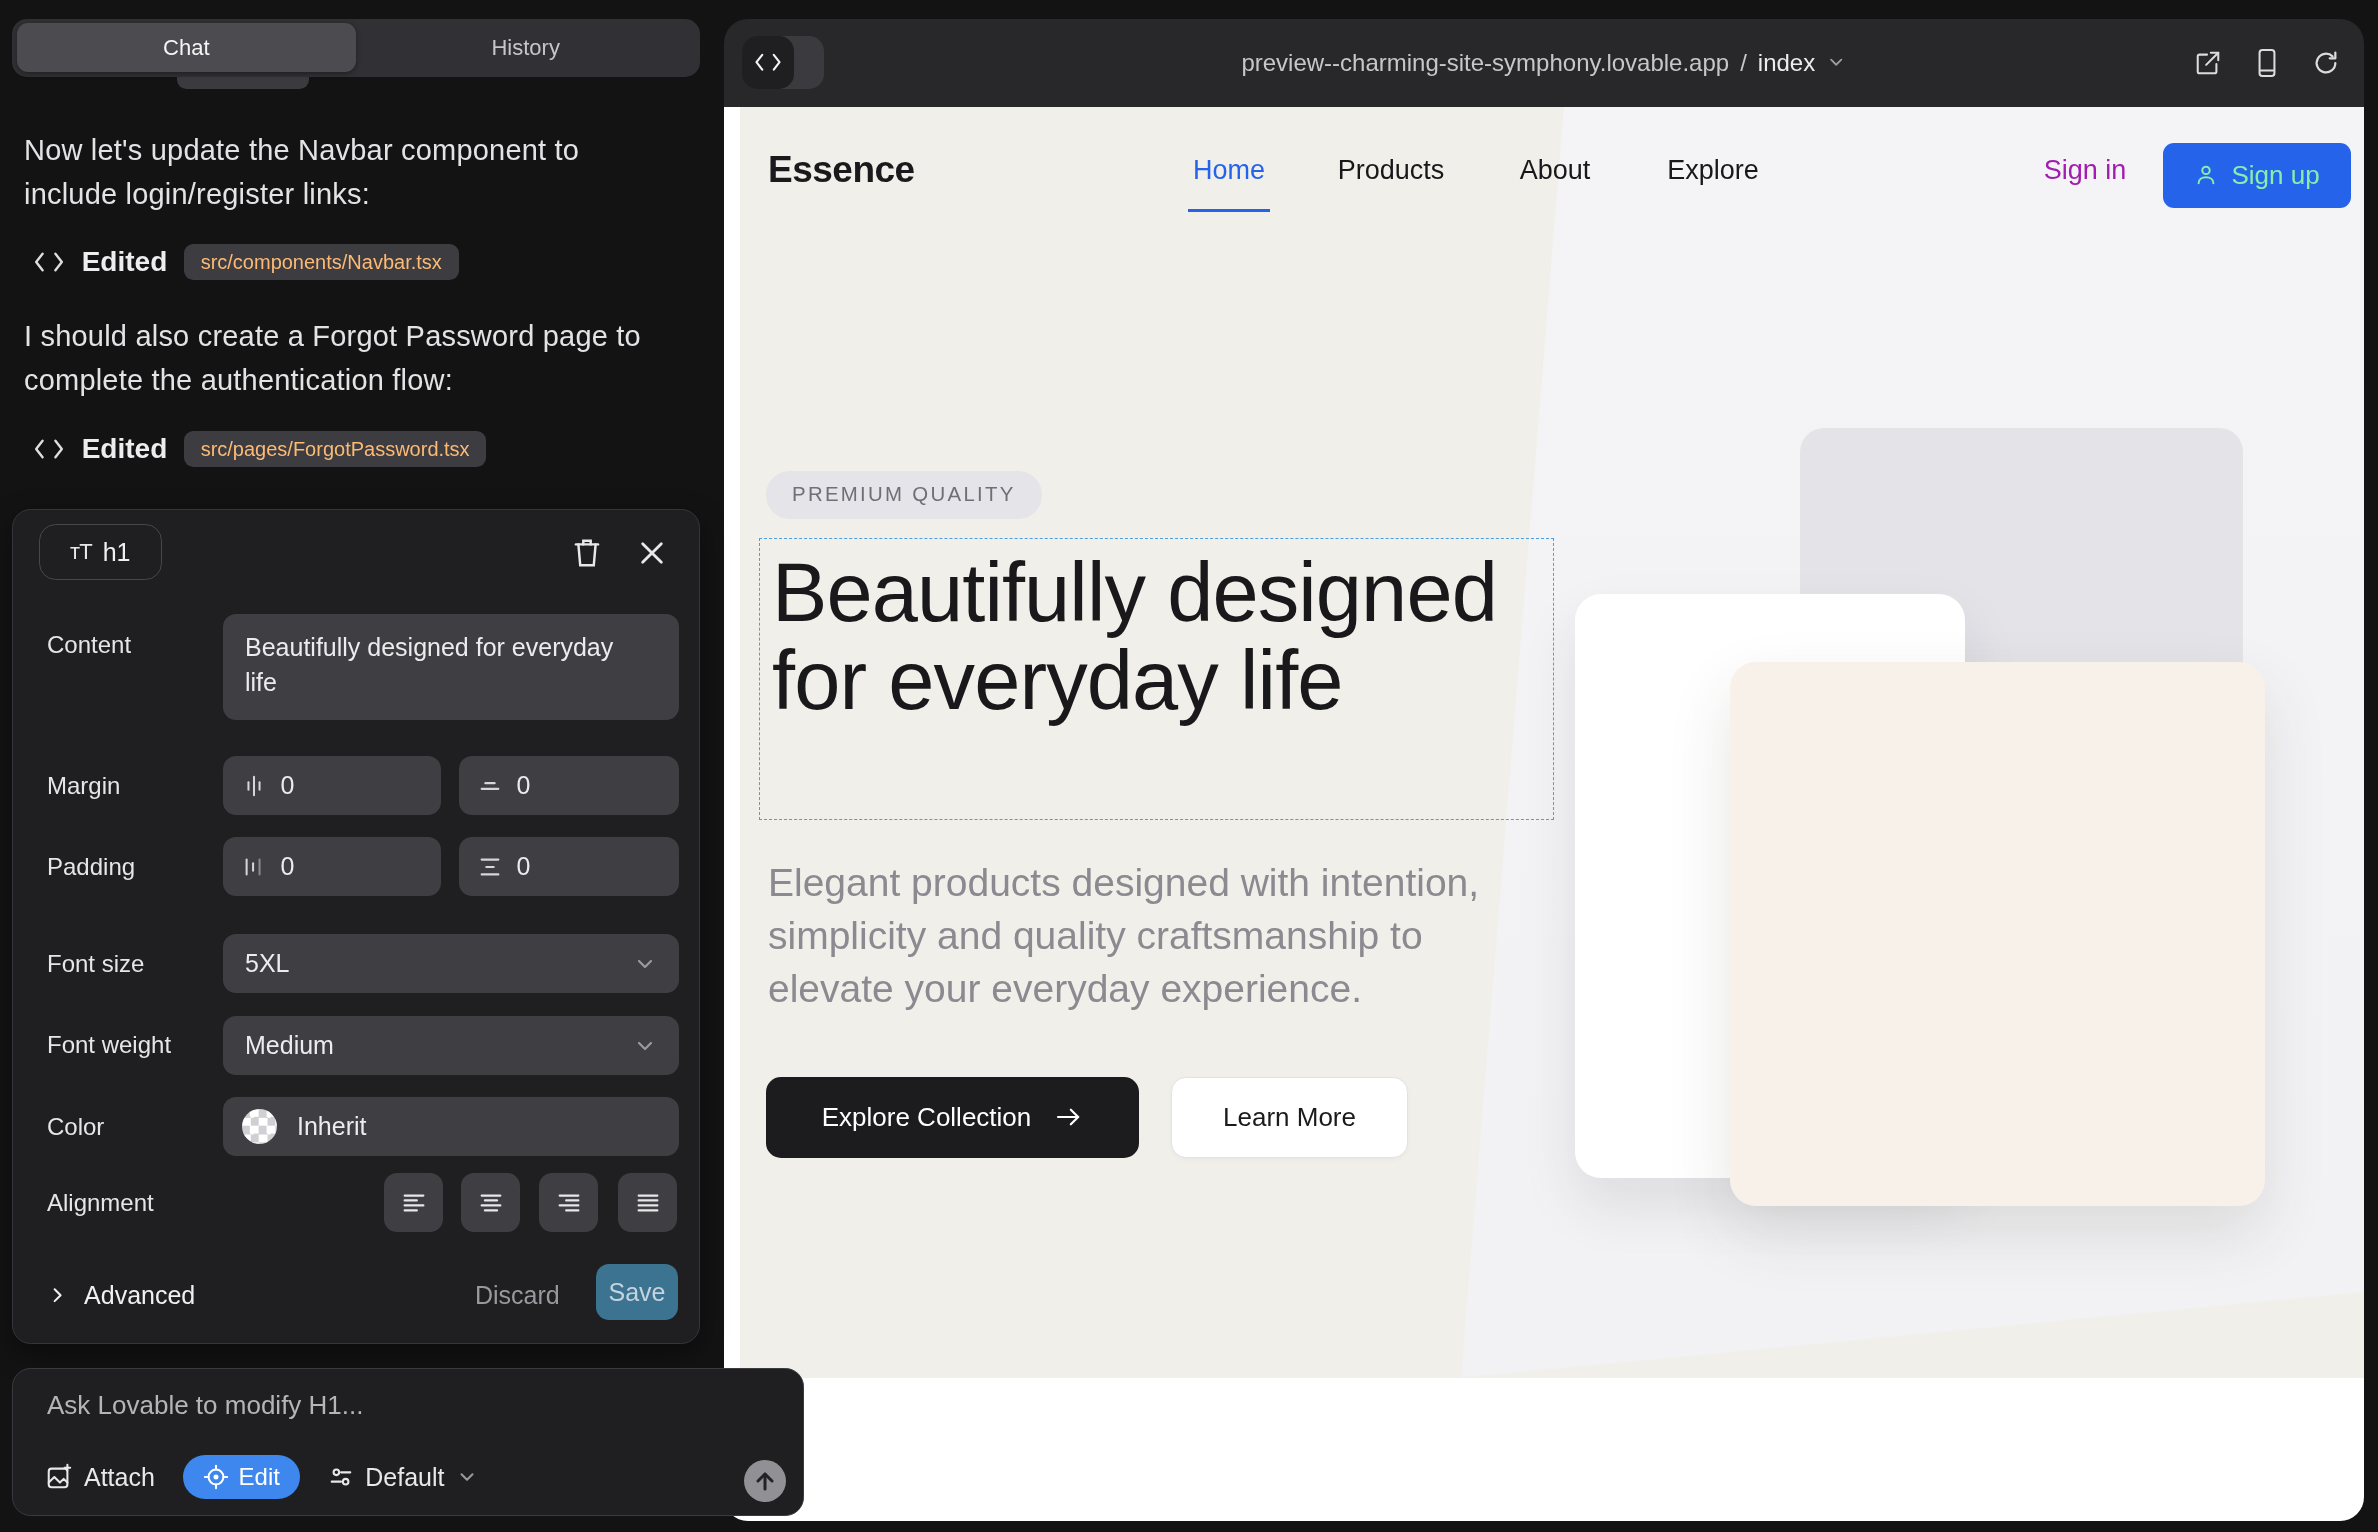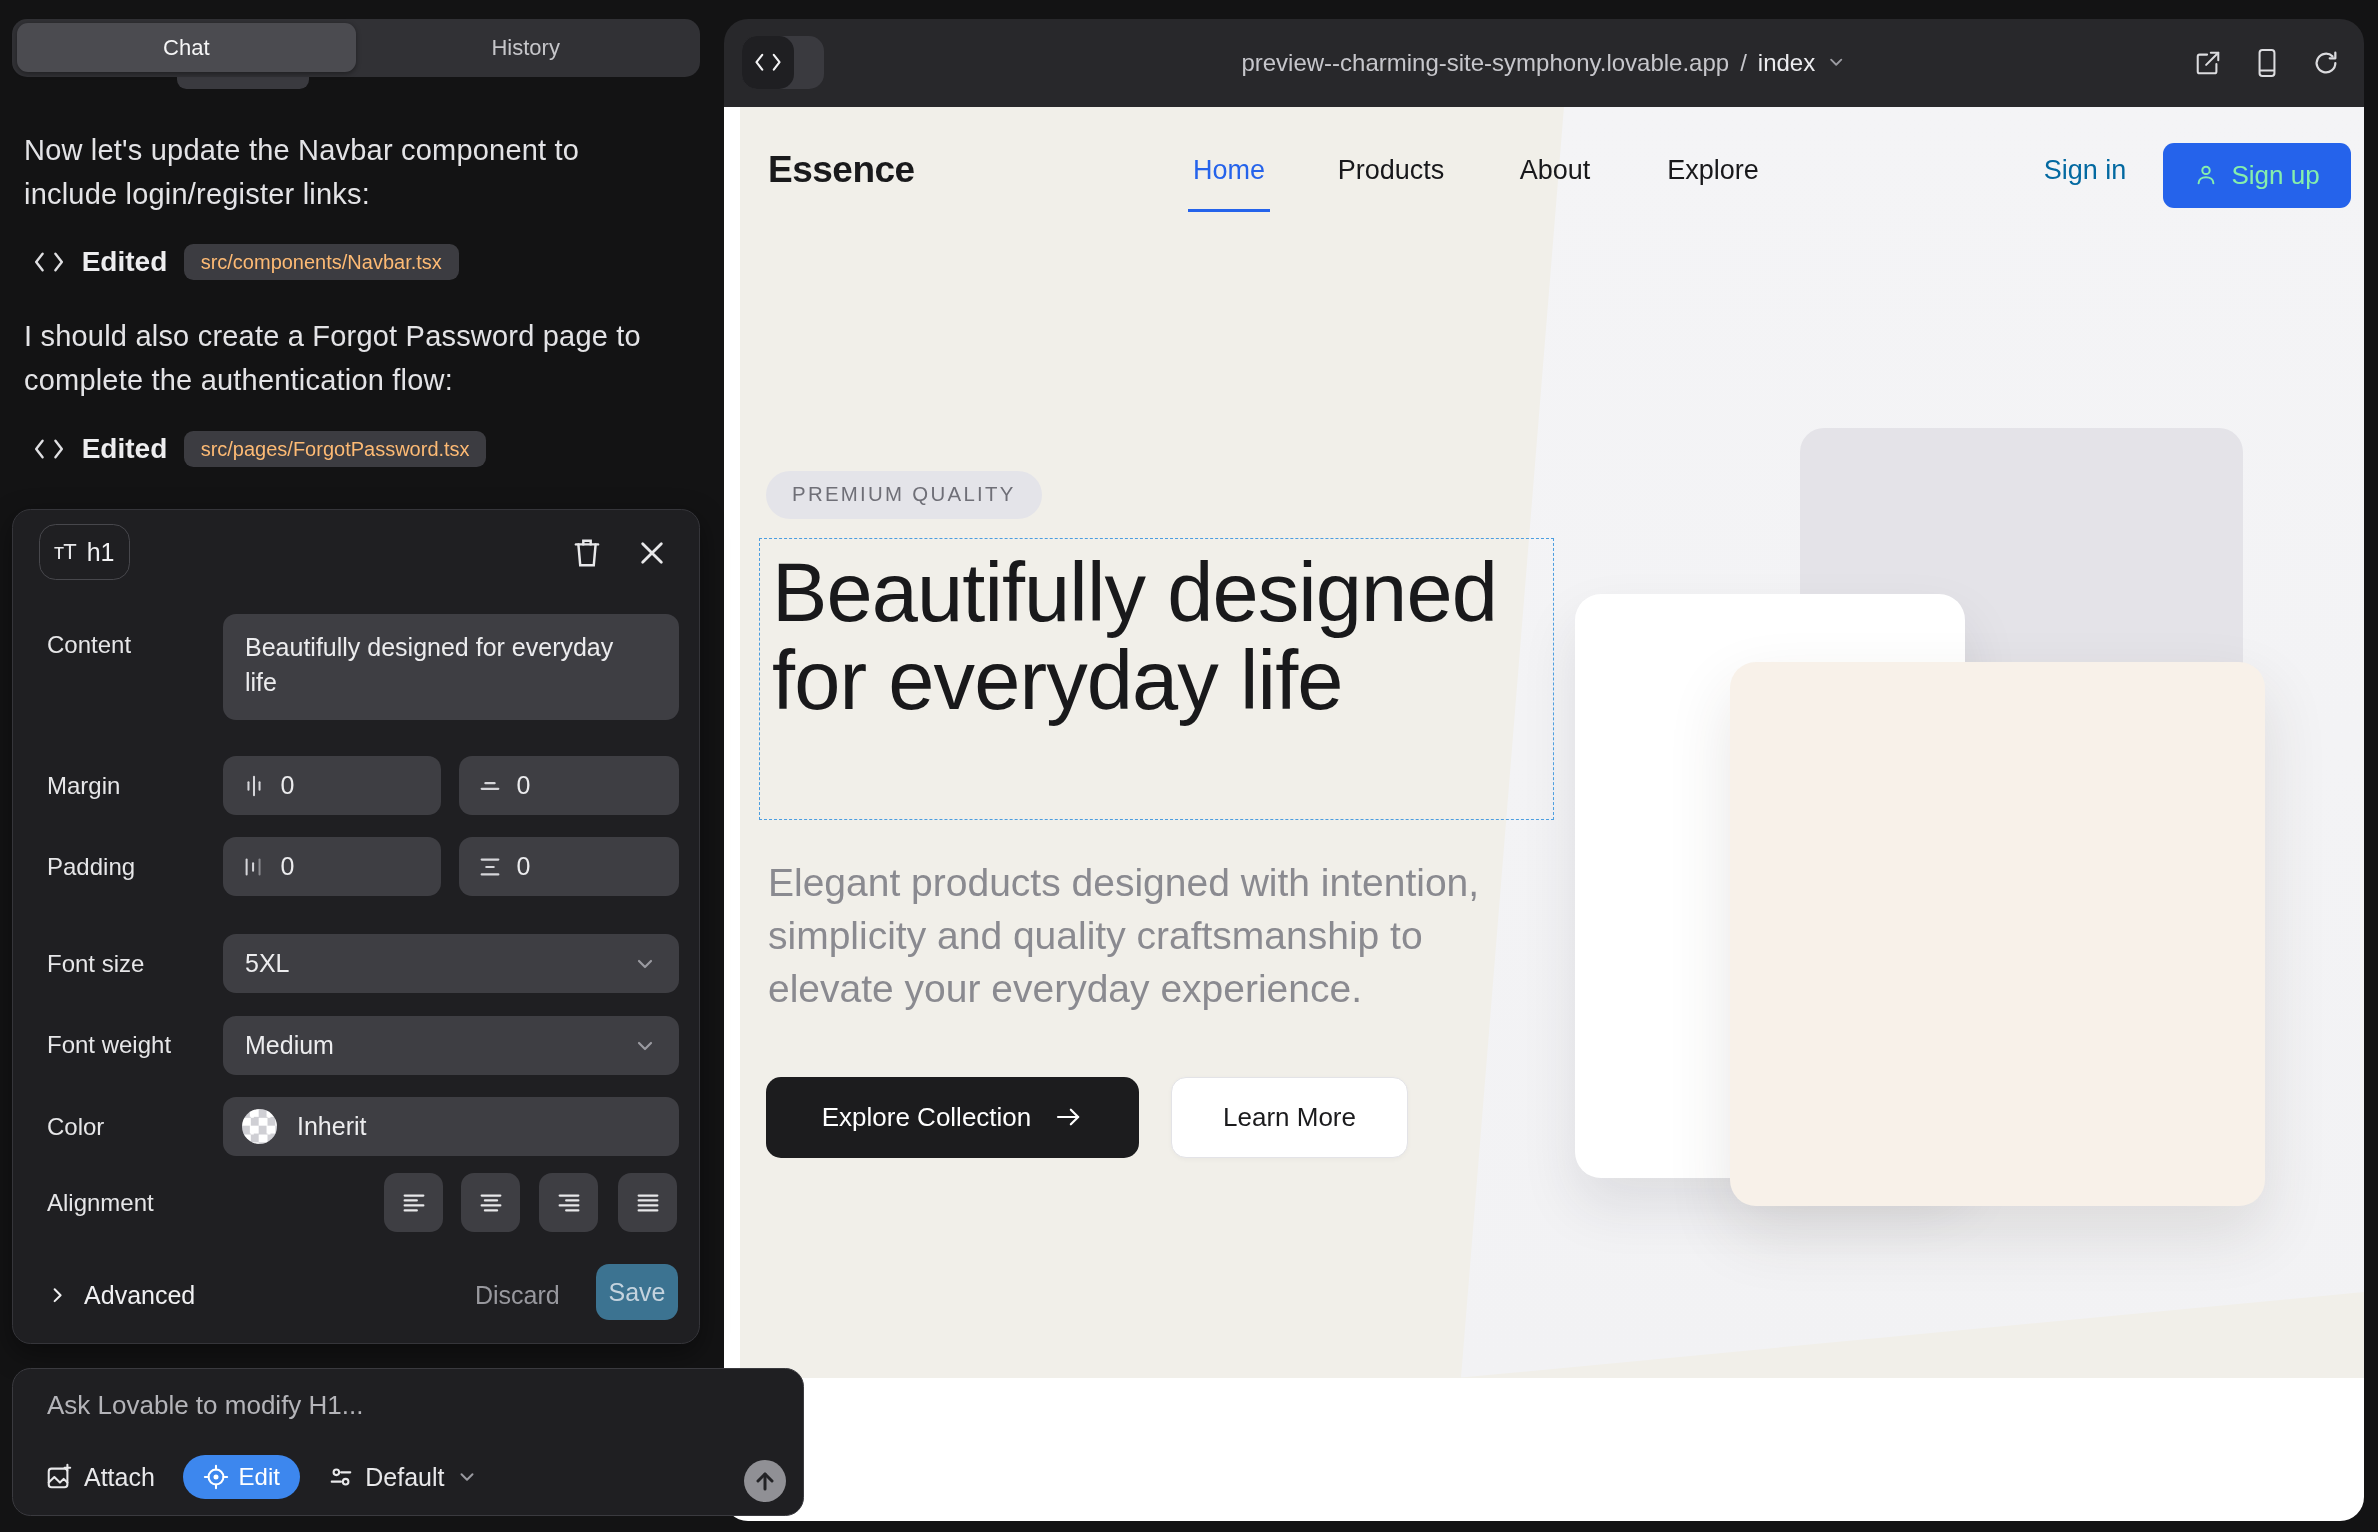--- a/index.html
+++ b/index.html
@@ -23,21 +23,21 @@
   .edited-row2{top:425px;}
   .edited-label{font-size:28px;font-weight:bold;color:#EDEDEF;}
   .file-chip{background:#3C3C41;border-radius:9.3px;padding:6.5px 16.7px;font-size:20px;color:#fdba74;white-space:nowrap;}
   .code-icon{color:#DFDFE2;}
 
   
   .inspector{position:absolute;left:12px;top:509px;width:688px;height:835px;background:#1F1F22;
              border:0.9px solid #35353A;border-radius:18.6px;box-sizing:border-box;z-index:6;
              box-shadow:0 9.3px 28px rgba(0,0,0,.4);}
   .tag-badge{position:absolute;left:26px;top:14px;height:54px;border:1.9px solid #47474C;border-radius:16.7px;
-             display:flex;align-items:center;gap:11px;padding:0 14px;color:#F0F0F2;}
+             display:flex;align-items:center;gap:11px;padding:0 30px;color:#F0F0F2;}
   .tag-type-glyph{font-size:22px;color:#E8E8EA;letter-spacing:-0.9px;}
   .tag-name{font-size:25px;}
   .icon-btn{position:absolute;top:24px;width:37px;height:37px;display:flex;align-items:center;justify-content:center;
             color:#E8E8EA;cursor:pointer;}
   .trash-btn{left:555px;}
   .close-btn{left:620px;}
   .f-label{position:absolute;left:34px;font-size:24px;color:#E6E6E8;}
   .field{position:absolute;background:#3E3E43;border-radius:13px;box-sizing:border-box;color:#ECECEE;}
   .content-field{left:210px;top:104px;width:456px;height:106px;padding:16px 22px;font-size:25px;line-height:35px;}
   .content-inner{max-width:399px;}
@@ -97,21 +97,21 @@
   .shape-gray{position:absolute;left:1060px;top:321px;width:443px;height:390px;border-radius:24px;background:#E4E3E8;}
   .shape-white{position:absolute;left:835px;top:487px;width:390px;height:584px;border-radius:26px;background:#FFFFFF;
                box-shadow:0 28px 56px rgba(40,40,60,.10);}
   .shape-beige{position:absolute;left:990px;top:555px;width:535px;height:544px;border-radius:26px;background:#F8F1E9;
                box-shadow:0 28px 65px rgba(60,50,40,.12);}
   .nav{position:absolute;left:0;top:0;width:1640px;height:139px;}
   .logo{position:absolute;left:28px;top:42px;font-size:37px;font-weight:bold;color:#1A1A1C;letter-spacing:-0.5px;}
   .nav-link{position:absolute;top:48px;transform:translateX(-50%);font-size:27px;color:#18181B;cursor:pointer;}
   .nav-link.active{color:#2563EB;}
   .nav-underline{position:absolute;left:489px;top:102px;transform:translateX(-50%);width:82px;height:3.7px;background:#2563EB;}
-  .signin{position:absolute;left:1345px;top:48px;transform:translateX(-50%);font-size:27px;color:#0369a1;cursor:pointer;}
+  .signin{position:absolute;left:1345px;top:48px;transform:translateX(-50%);font-size:27px;color:#a21caf;cursor:pointer;}
   .signup{position:absolute;left:1423px;top:36px;width:188px;height:65px;background:#2563EB;border:none;border-radius:11px;
           color:#86efac;font-size:26px;font-family:inherit;display:flex;align-items:center;justify-content:center;gap:13px;cursor:pointer;}
   .badge{position:absolute;left:26px;top:364px;height:48px;display:inline-flex;align-items:center;padding:0 26px;
          background:#E4E4E9;border-radius:24px;font-size:20.4px;letter-spacing:2.3px;color:#6F6F77;}
   .selection{position:absolute;left:18.6px;top:431px;width:795px;height:282px;border:1.9px dashed #4C9EE0;box-sizing:border-box;}
   .heading{position:absolute;left:32px;top:442px;width:784px;font-size:83px;line-height:88px;font-weight:500;
            color:#19191B;letter-spacing:-0.9px;}
   .para{position:absolute;left:28px;top:749px;width:742px;font-size:39px;line-height:53px;color:#8A8A90;}
   .cta-row{position:absolute;left:26px;top:970px;display:flex;gap:32px;}
   .cta-primary{width:373px;height:81px;background:#1C1C1E;border:none;border-radius:15px;color:#FFFFFF;font-size:26px;

